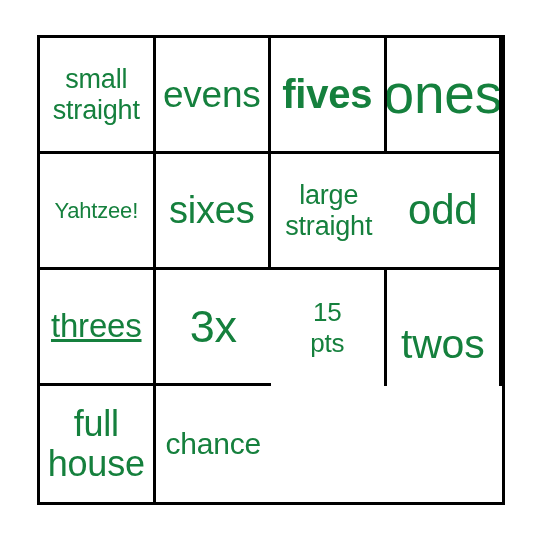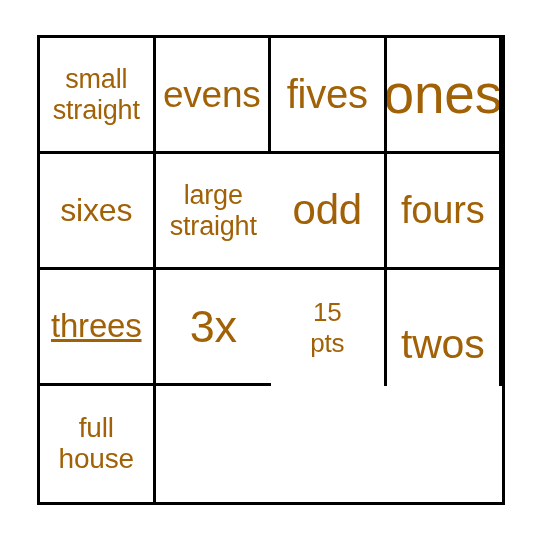--- a/index.html
+++ b/index.html
@@ -39,47 +39,47 @@
     overflow: hidden;
     padding: 1px 2px;
   }
 
   
   .bingo-cell.col-last { border-right: none; }
   .bingo-cell.row-last { border-bottom: none; }
 
   .bingo-cell-label {
     display: block;
-    color: #a16207;
+    color: #15803d;
     font-family: "Liberation Sans", sans-serif;
     font-weight: 400;
     line-height: 1.06;
     letter-spacing: -0.2px;
     white-space: pre-line;
   }
 
   
   .fs-small-straight  { font-size: 27px; line-height: 1.12; }
   .fs-evens           { font-size: 37px; }
-  .fs-fives           { font-size: 40px; }
+  .fs-fives           { font-size: 40px; font-weight: bold; }
   .fs-4x              { font-size: 45px; }
 
   .fs-ones            { font-size: 55px; }
   .fs-yahtzee         { font-size: 22px; }
-  .fs-sixes           { font-size: 32px; }
+  .fs-sixes           { font-size: 38px; }
   .fs-large-straight  { font-size: 27px; line-height: 1.12; }
 
   .fs-odd             { font-size: 42px; }
   .fs-fours           { font-size: 38px; }
   .fs-threes          { font-size: 33px; text-decoration: underline; }
   .fs-3x              { font-size: 45px; }
 
   .fs-15pts           { font-size: 26px; line-height: 1.18; }
   .fs-twos            { font-size: 41px; margin-top: 34px; }
-  .fs-full-house      { font-size: 28px; line-height: 1.10; }
+  .fs-full-house      { font-size: 36px; line-height: 1.10; }
   .fs-chance          { font-size: 30px; }
 </style>
 </head>
 <body>
 
 <div id="bingo-card">
 
   <div class="bingo-cell">
     <span class="bingo-cell-label fs-small-straight">small
 straight</span>
@@ -88,45 +88,48 @@
     <span class="bingo-cell-label fs-evens">evens</span>
   </div>
   <div class="bingo-cell">
     <span class="bingo-cell-label fs-fives">fives</span>
   </div>
 
   <div class="bingo-cell">
     <span class="bingo-cell-label fs-ones">ones</span>
   </div>
   <div class="bingo-cell">
+    <span class="bingo-cell-label fs-yahtzee">Yahtzee!</span>
+  </div>
+  <div class="bingo-cell">
     <span class="bingo-cell-label fs-sixes">sixes</span>
   </div>
   <div class="bingo-cell col-last">
     <span class="bingo-cell-label fs-large-straight">large
 straight</span>
   </div>
 
   <div class="bingo-cell">
     <span class="bingo-cell-label fs-odd">odd</span>
-  </div>
-  <div class="bingo-cell">
-    <span class="bingo-cell-label fs-fours">fours</span>
   </div>
   <div class="bingo-cell">
     <span class="bingo-cell-label fs-threes">threes</span>
   </div>
   <div class="bingo-cell col-last">
     <span class="bingo-cell-label fs-3x">3x</span>
   </div>
 
   <div class="bingo-cell row-last">
     <span class="bingo-cell-label fs-15pts">15
 pts</span>
   </div>
   <div class="bingo-cell row-last">
     <span class="bingo-cell-label fs-twos">twos</span>
   </div>
   <div class="bingo-cell row-last">
     <span class="bingo-cell-label fs-full-house">full
 house</span>
   </div>
+  <div class="bingo-cell col-last row-last">
+    <span class="bingo-cell-label fs-chance">chance</span>
+  </div>
 
 </div>
 
 </body></html>

